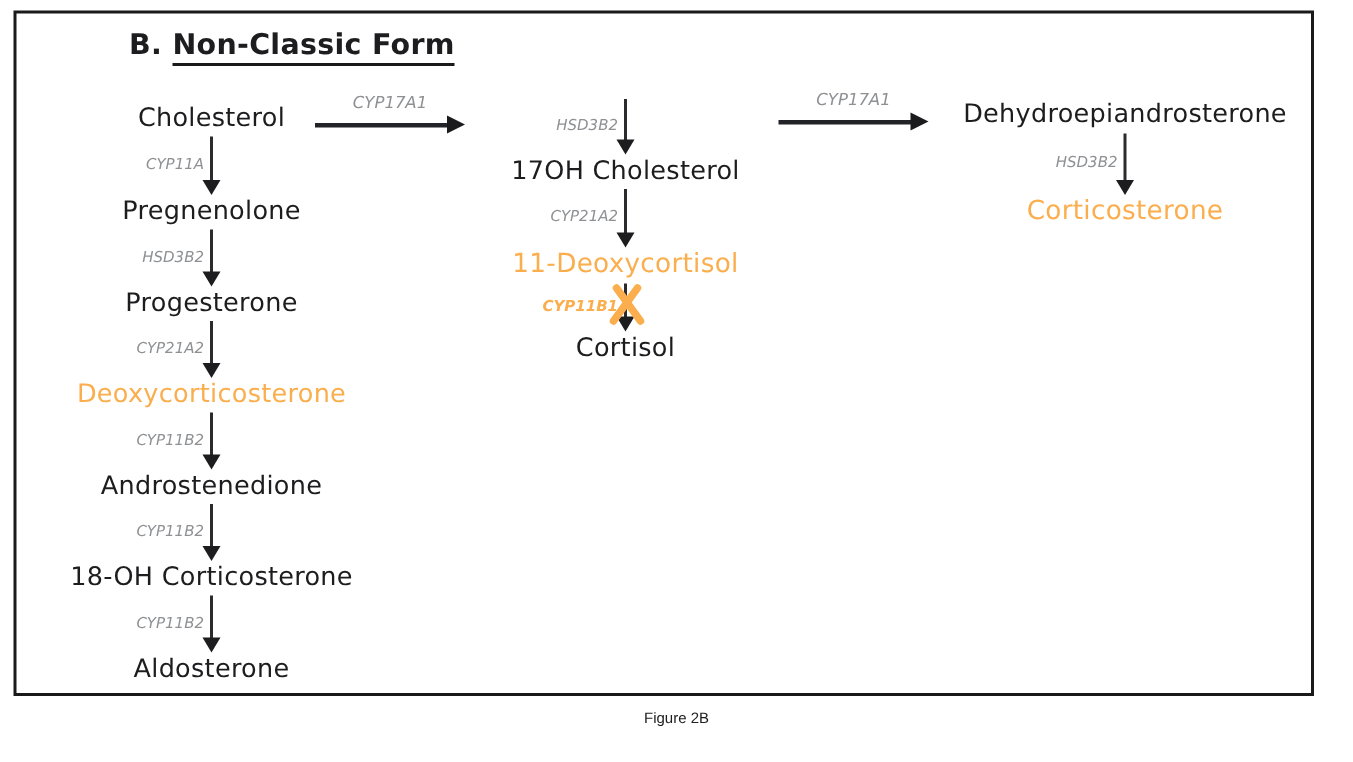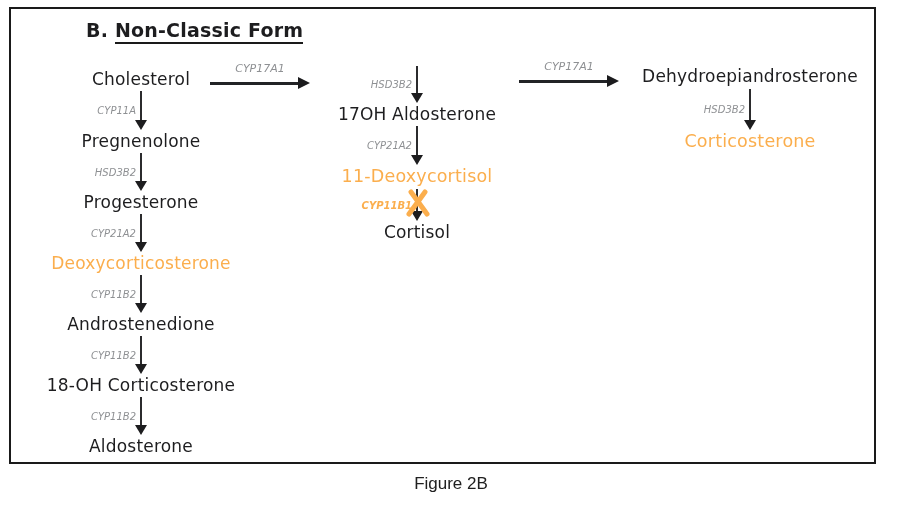--- a/index.html
+++ b/index.html
@@ -39,21 +39,21 @@
   .harrow .shaft{position:relative;height:14px;}
   .harrow .hline{position:absolute;left:0;right:9px;top:1px;height:3px;background:#222326;}
   .harrow .hhead{position:absolute;right:0;top:-4.5px;width:0;height:0;
                  border-top:6.5px solid transparent;border-bottom:6.5px solid transparent;
                  border-left:12px solid #1b1b1d;}
 
   
   .xmark{position:absolute;left:calc(50% - 11px);top:1px;}
 
   .caption{position:absolute;left:0;right:0;top:474px;text-align:center;
-           font-family:"Liberation Sans",sans-serif;font-size:17px;color:#202020;}
+           font-family:"Liberation Sans",sans-serif;font-size:10px;color:#202020;}
 </style>
 </head>
 <body>
 
 <div class="page">
   <div class="box"></div>
 
   <div class="title">
     <span>B.</span>
     <span class="ul">Non-Classic Form</span>
@@ -98,21 +98,21 @@
     </div>
     <div class="node">Aldosterone</div>
   </div>
 
   <div class="col" style="left:267px;top:65px;">
     <div class="conn h38">
       <span class="enz">HSD3B2</span>
       <div class="vline"></div>
       <div class="vhead"></div>
     </div>
-    <div class="node">17OH Aldosterone</div>
+    <div class="node">17OH Cholesterol</div>
     <div class="conn h40">
       <span class="enz">CYP21A2</span>
       <div class="vline"></div>
       <div class="vhead"></div>
     </div>
     <div class="node big orange">11-Deoxycortisol</div>
     <div class="conn h33">
       <span class="enz orange">CYP11B1</span>
       <div class="vline"></div>
       <div class="vhead"></div>

